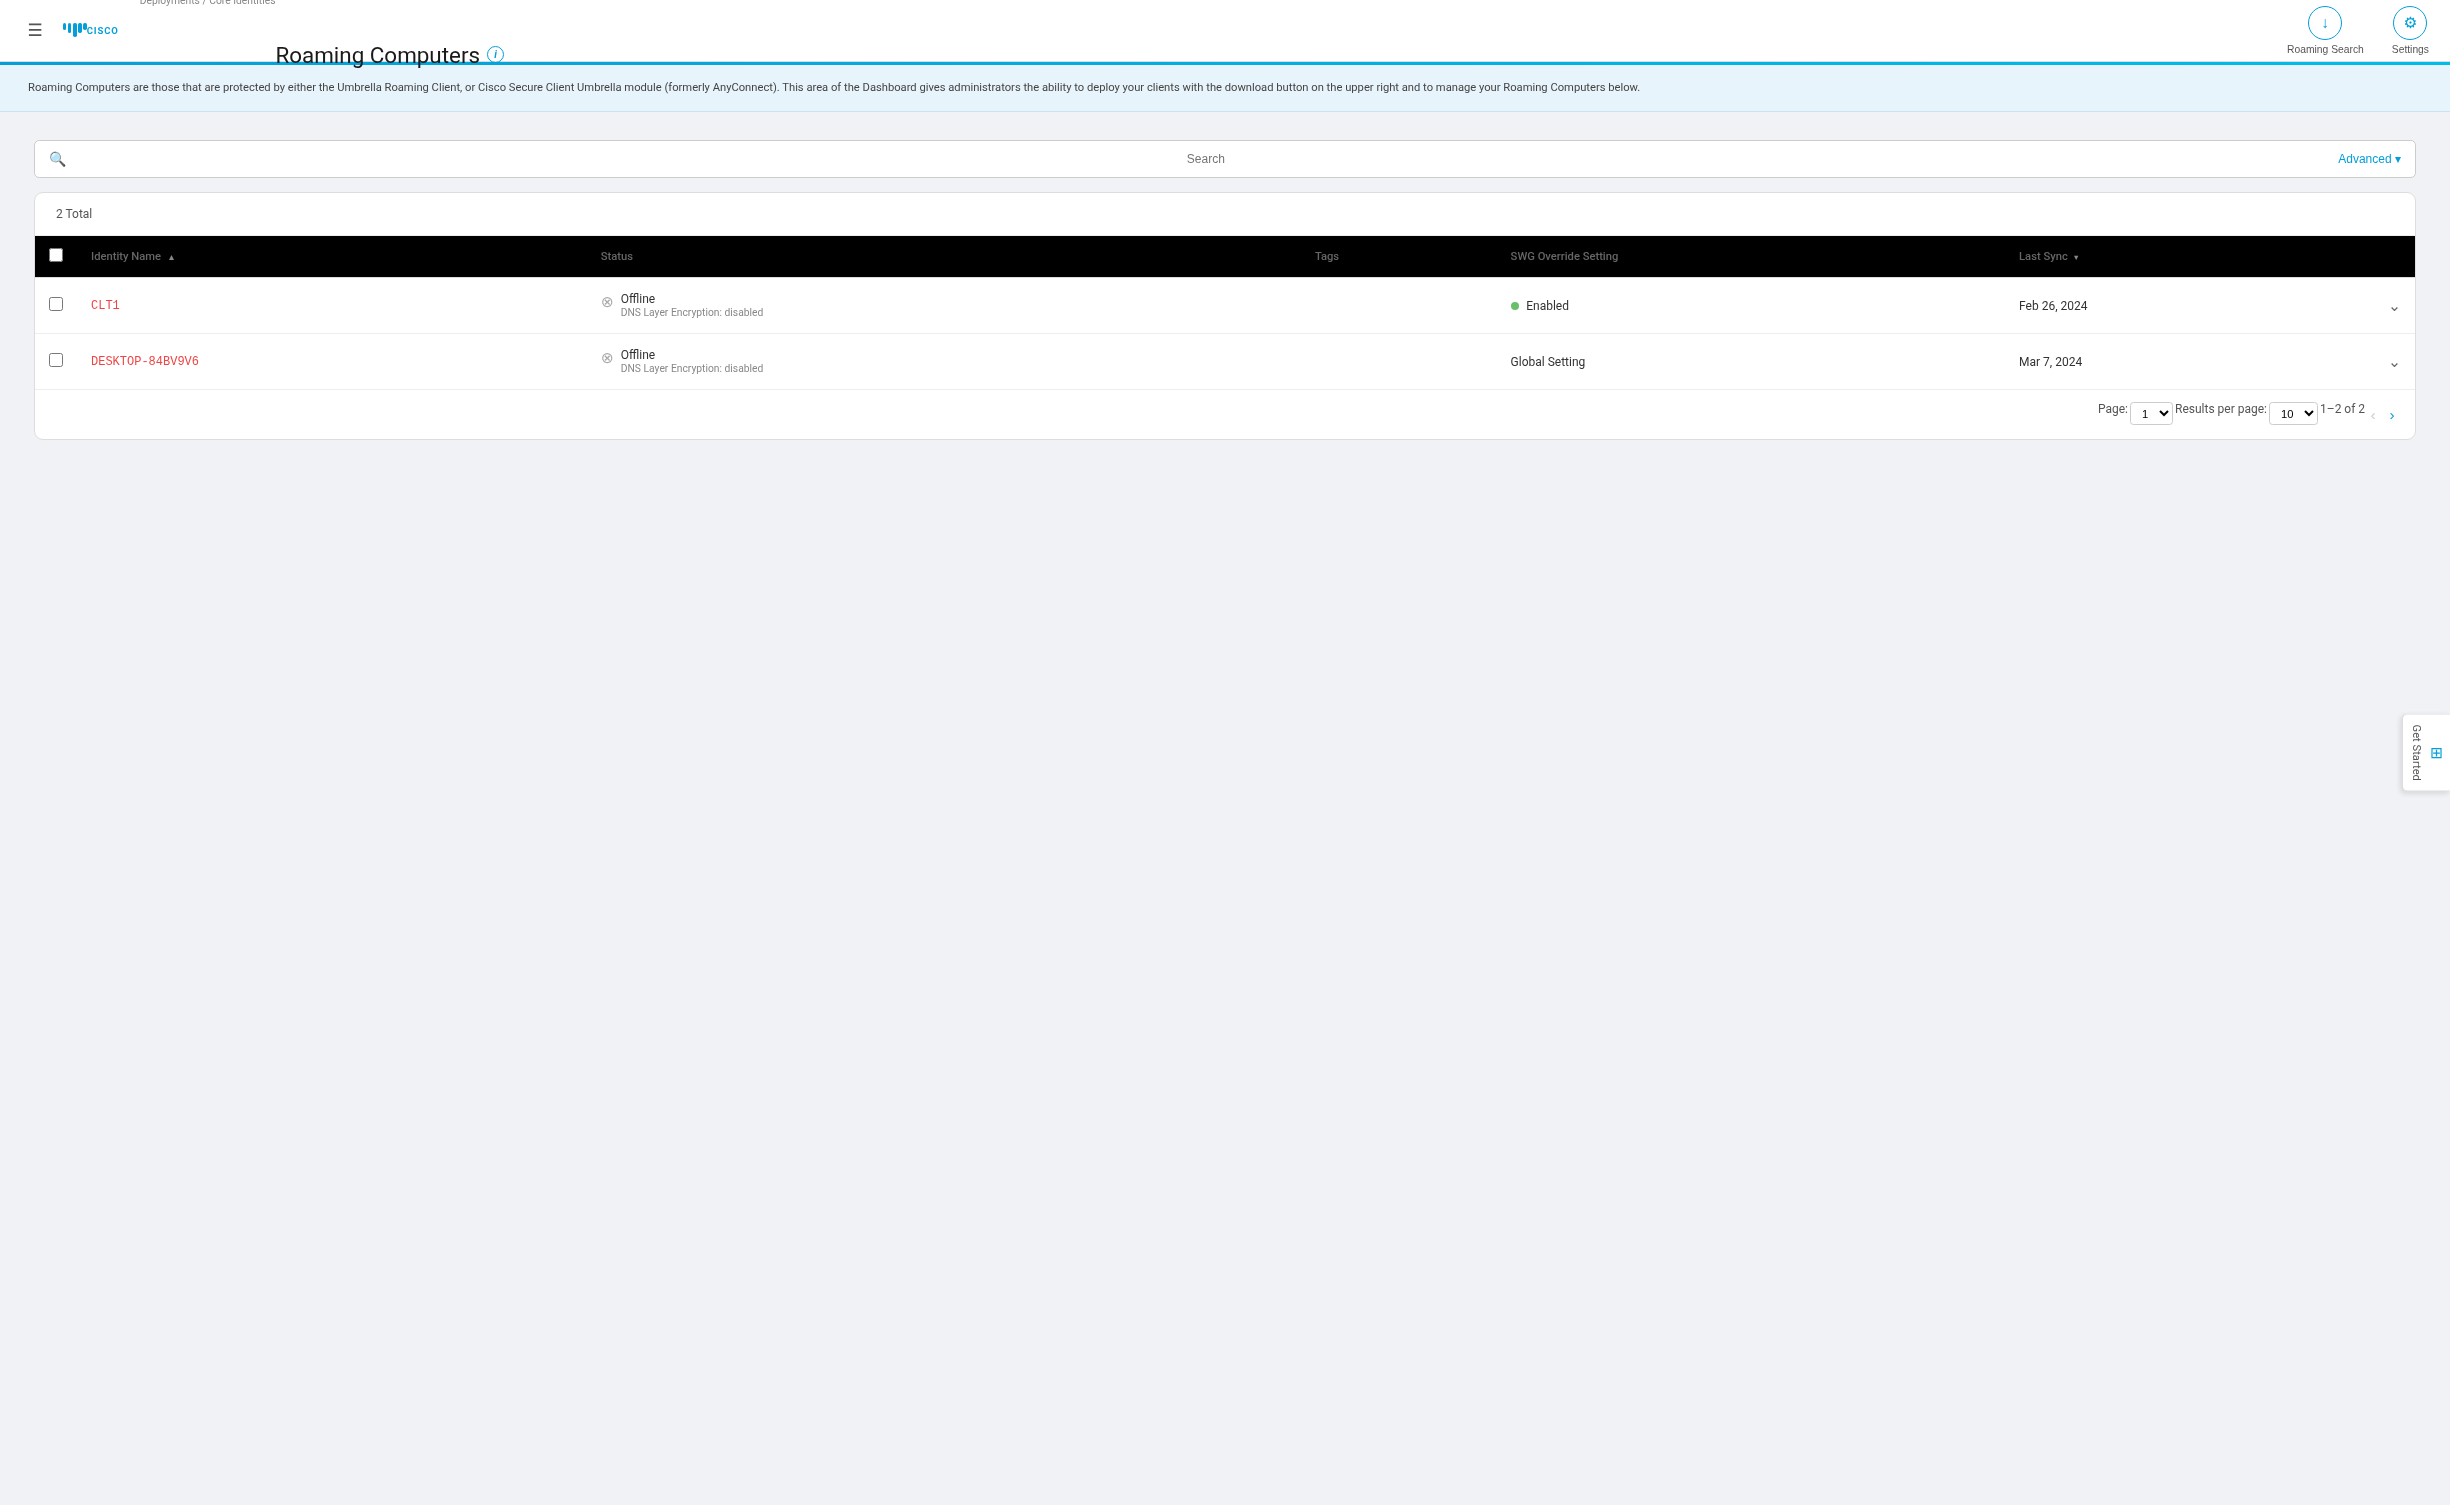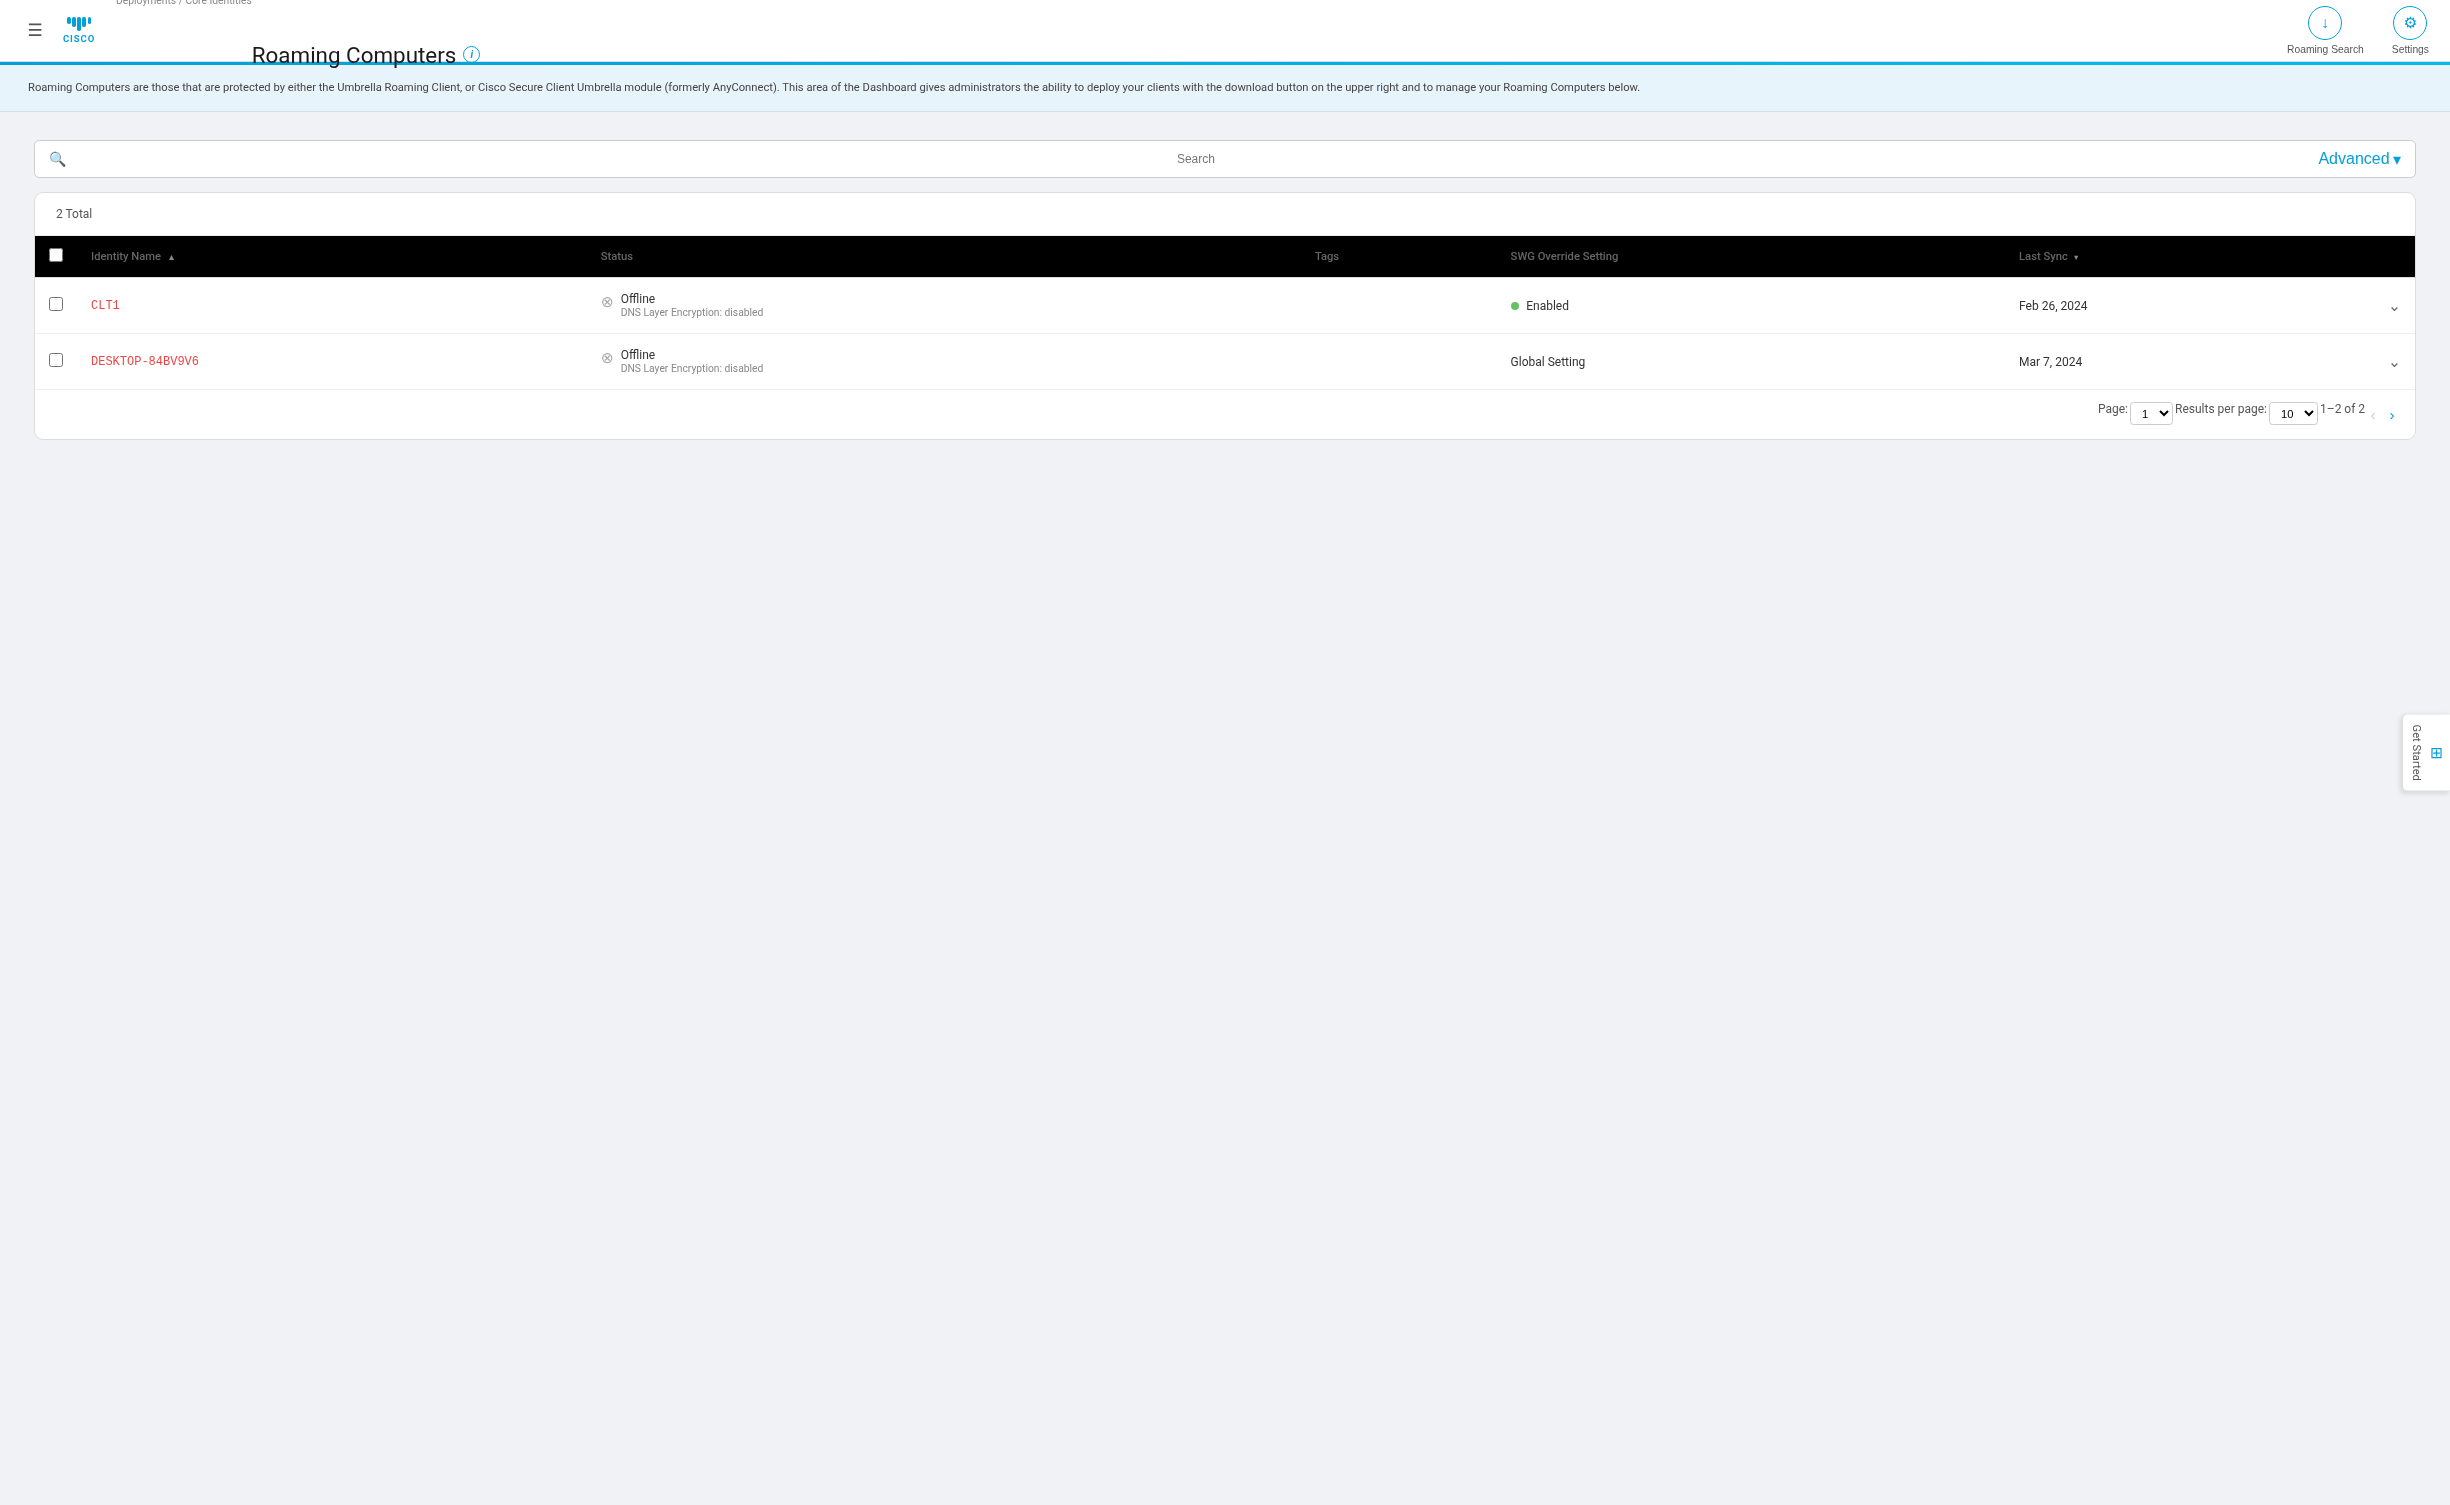--- a/index.html
+++ b/index.html
@@ -28,21 +28,21 @@
       background: none;
       cursor: pointer;
       display: flex;
       align-items: center;
       justify-content: center;
       color: #555;
       font-size: 17px;
     }
     .cisco-logo {
       display: flex;
-      flex-direction: column;
+      flex-direction: row;
       align-items: center;
       margin-right: 7px;
     }
     .cisco-logo-bars {
       display: flex;
       gap: 1.7px;
       margin-bottom: 1.7px;
     }
     .cisco-logo-bars span {
       display: inline-block;
@@ -164,23 +164,23 @@
       font-size: 12px;
       color: #333;
       background: transparent;
       text-align: center;
     }
     .advanced-btn {
       background: none;
       border: none;
       color: #049fd9;
       cursor: pointer;
-      font-size: 16px;
-      display: flex;
-      align-items: center;
+      font-size: 12px;
+      display: flex;
+      align-items: flex-end;
       gap: 3.4px;
     }
 
     
     .table-container {
       background: #fff;
       border: 0.9px solid #ddd;
       border-radius: 9px;
       overflow: hidden;
     }

